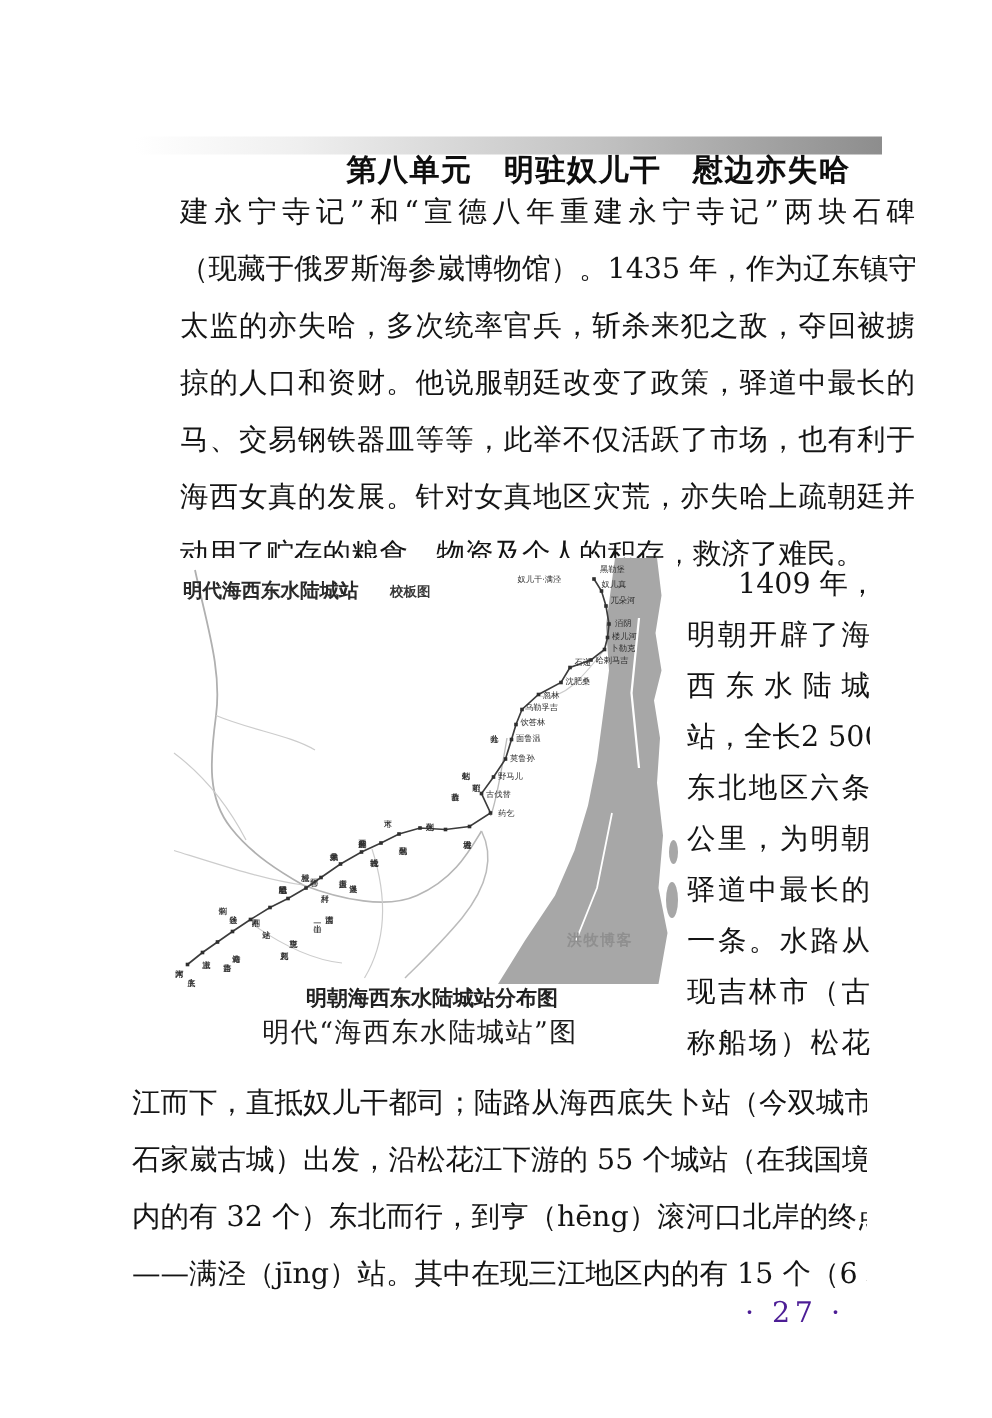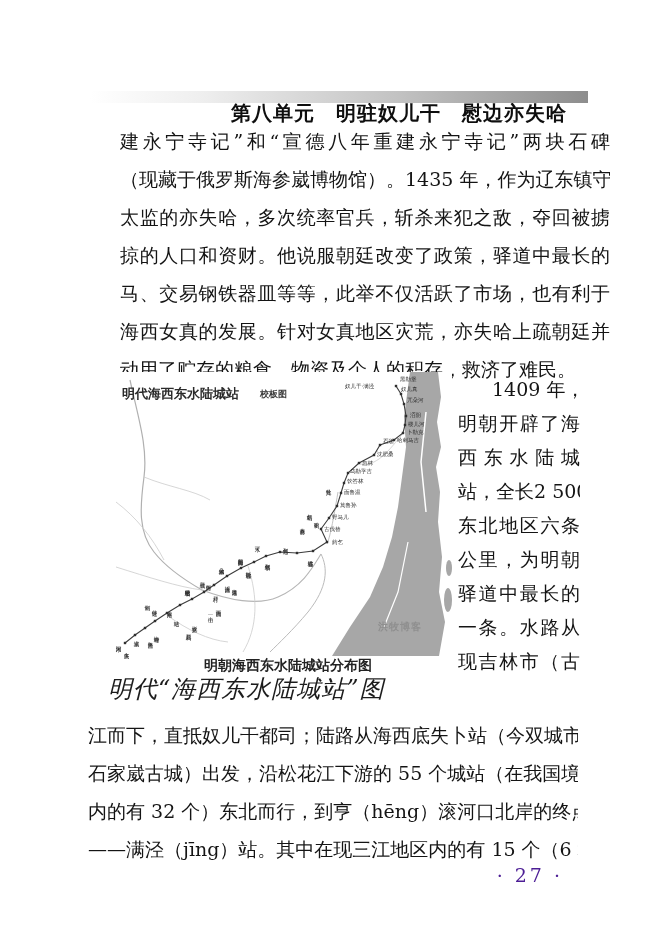--- a/index.html
+++ b/index.html
@@ -24,22 +24,22 @@
   .para .line.no-just{text-align-last:left;}
   .sidecol{position:absolute;font-size:19px;color:#141414;}
   .sidecol .line{
     line-height:34px;height:34px;white-space:nowrap;
     text-align:justify;text-align-last:justify;overflow:hidden;
   }
   .sidecol .line.first{padding-left:34px;text-align-last:left;}
   .figure{position:absolute;left:108px;top:372px;width:344px;}
   .figure svg{display:block;}
   .fig-caption{
-    margin-top:2px;text-align:left;font-size:24px;line-height:26px;
-    font-style:italic;color:#1c1c1c;letter-spacing:1px;
+    margin-top:2px;text-align:center;font-size:18px;line-height:26px;
+    color:#1c1c1c;letter-spacing:1px;
   }
   .page-number{
     position:absolute;top:864px;left:0;width:563px;text-align:right;
     font-size:19px;letter-spacing:3px;color:#4c1d95;
   }
   
   .map-title{font-family:"DejaVu Sans","Liberation Sans",sans-serif;font-weight:bold;font-size:13px;fill:#2a2a2a;}
   .map-title-suffix{font-family:"DejaVu Sans","Liberation Sans",sans-serif;font-weight:bold;font-size:9px;fill:#3a3a3a;}
   .map-bold-caption{font-family:"DejaVu Sans","Liberation Sans",sans-serif;font-weight:bold;font-size:14px;fill:#222222;}
   .map-watermark{font-family:"DejaVu Sans","Liberation Sans",sans-serif;font-weight:bold;font-size:10px;fill:#8f8f8f;letter-spacing:1px;}
@@ -186,20 +186,21 @@
   <div class="sidecol" style="left:458px;top:372px;width:122px;">
       <div class="line first">1409 年，</div>
       <div class="line">明朝开辟了海</div>
       <div class="line">西东水陆城</div>
       <div class="line">站，全长2 500</div>
       <div class="line">东北地区六条</div>
       <div class="line">公里，为明朝</div>
       <div class="line">驿道中最长的</div>
       <div class="line">一条。水路从</div>
       <div class="line">现吉林市（古</div>
+      <div class="line">称船场）松花</div>
     </div>
 
   <div class="para" style="left:88px;top:716px;width:490px;">
       <div class="line">江而下，直抵奴儿干都司；陆路从海西底失卜站（今双城市</div>
       <div class="line">石家崴古城）出发，沿松花江下游的 55 个城站（在我国境</div>
       <div class="line">内的有 32 个）东北而行，到亨（hēng）滚河口北岸的终点</div>
       <div class="line">——满泾（jīng）站。其中在现三江地区内的有 15 个（6 城</div>
     </div>
 
   <div class="page-number">· 27 ·</div>

